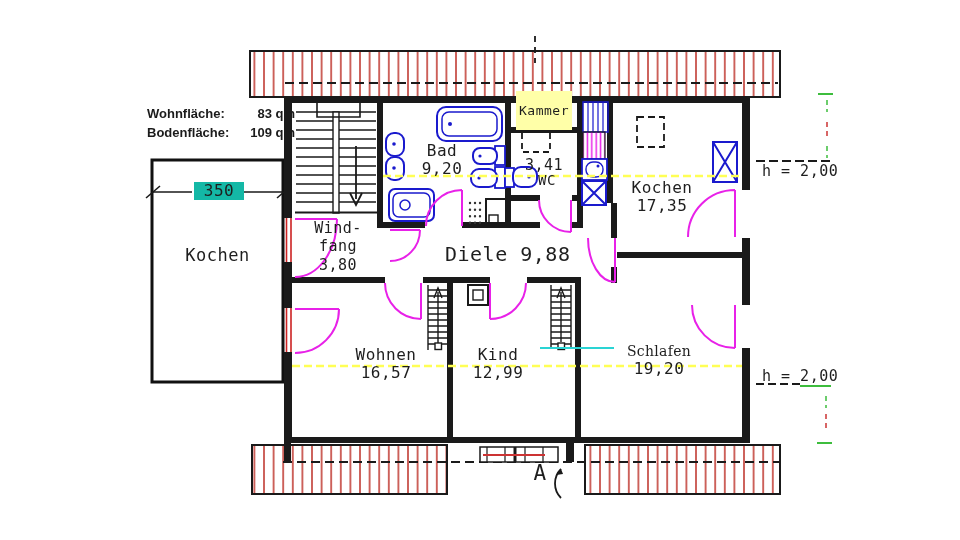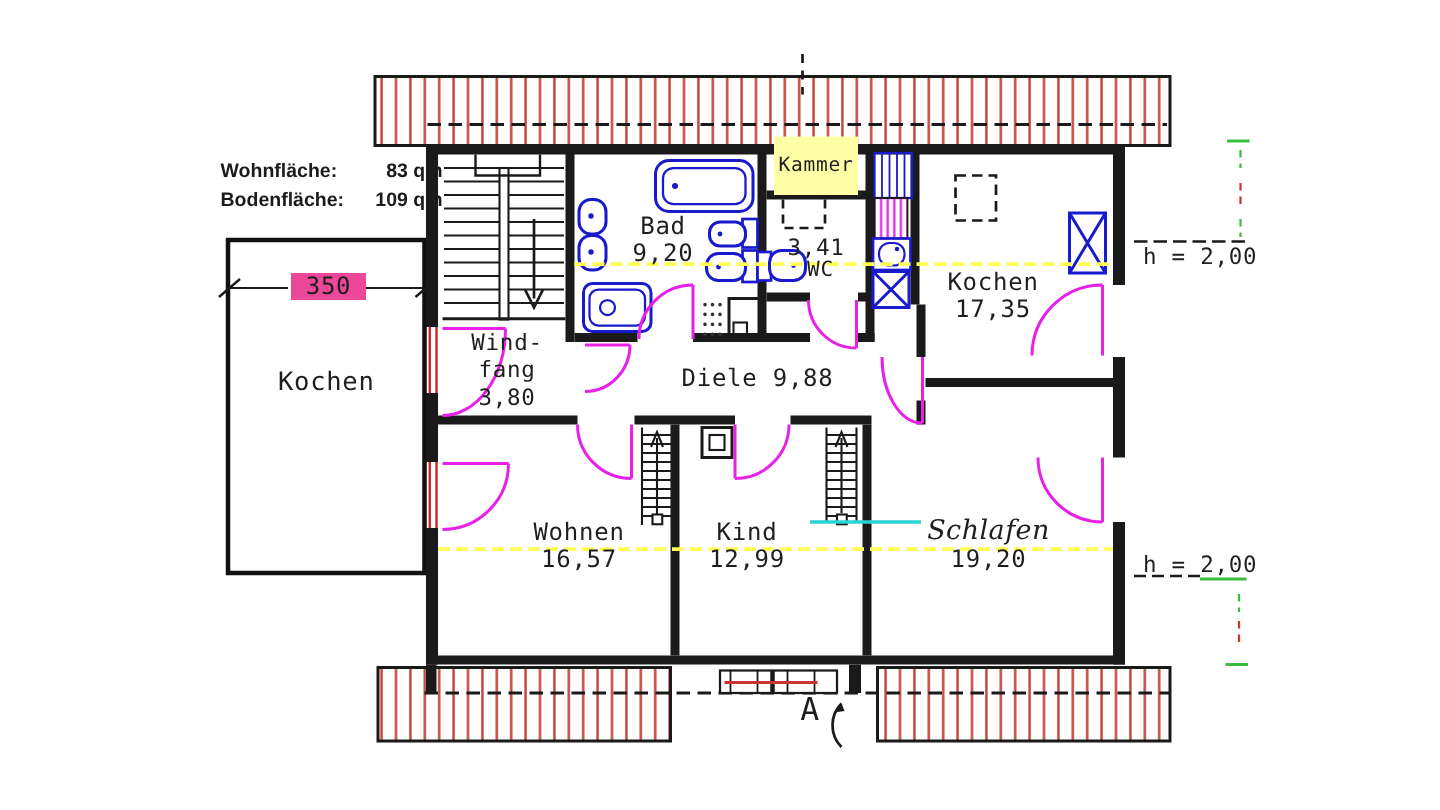--- a/index.html
+++ b/index.html
@@ -6,21 +6,21 @@
   #canvas{position:relative;width:960px;height:540px;background:#fff;overflow:hidden;
           font-family:"DejaVu Sans Mono",monospace;}
   svg{position:absolute;left:0;top:0;}
   .lbl{position:absolute;color:#1e1e1e;text-align:center;line-height:1.12;letter-spacing:.5px;}
   .hdr{position:absolute;font-family:"Liberation Sans",sans-serif;font-weight:bold;
        font-size:13px;color:#1b1b1b;}
   .hdr .k{display:inline-block;width:98px;text-align:left;}
   .hdr .v{display:inline-block;width:50px;text-align:right;}
   .kammer-hl{background:#ffffa8;padding:12px 3px;font-size:13px;letter-spacing:.5px;}
   .serif{font-family:"DejaVu Serif",serif;letter-spacing:.3px;}
-  .bgwhite{background:#ec4899;}
+  .bgwhite{background:#14b8a6;}
 </style>
 </head>
 <body>
 
 <div id="canvas">
 
 <svg width="960" height="540" viewBox="0 0 960 540">
   <defs>
     <pattern id="hatchRed" width="9.6" height="8" patternUnits="userSpaceOnUse">
       <rect width="9.6" height="8" fill="#ffffff"></rect>
@@ -246,36 +246,36 @@
 <div class="lbl" style="left:517px;top:158px;width:54px;font-size:15px;line-height:1.0;">
   <div>3,41</div>
   <div style="font-size:14px;padding-left:6px;">WC</div>
 </div>
 
 <div class="lbl" style="left:609px;top:179px;width:106px;font-size:16px;">
   <div>Kochen</div>
   <div>17,35</div>
 </div>
 
-<div class="lbl" style="left:445px;top:243px;width:120px;font-size:16px;">
+<div class="lbl" style="left:445px;top:243px;width:120px;font-size:20px;">
   <span>Diele</span>&nbsp;<span>9,88</span>
 </div>
 
 <div class="lbl" style="left:340px;top:346px;width:92px;font-size:16px;">
   <div>Wohnen</div>
   <div>16,57</div>
 </div>
 
 <div class="lbl" style="left:452px;top:346px;width:92px;font-size:16px;">
   <div>Kind</div>
   <div>12,99</div>
 </div>
 
 <div class="lbl" style="left:608px;top:344px;width:102px;">
-  <div class="serif" style="font-size:18px;font-style:italic;">Schlafen</div>
+  <div class="serif" style="font-size:14px;">Schlafen</div>
   <div style="font-size:16px;">19,20</div>
 </div>
 
 <div class="lbl" style="left:762px;top:163px;width:80px;font-size:15px;text-align:left;"><span>h = 2,00</span></div>
 
 <div class="lbl" style="left:762px;top:368px;width:80px;font-size:15px;text-align:left;"><span>h = 2,00</span></div>
 
 <div class="lbl" style="left:526px;top:462px;width:28px;font-size:21px;"><span>A</span></div>
 
 </div>

